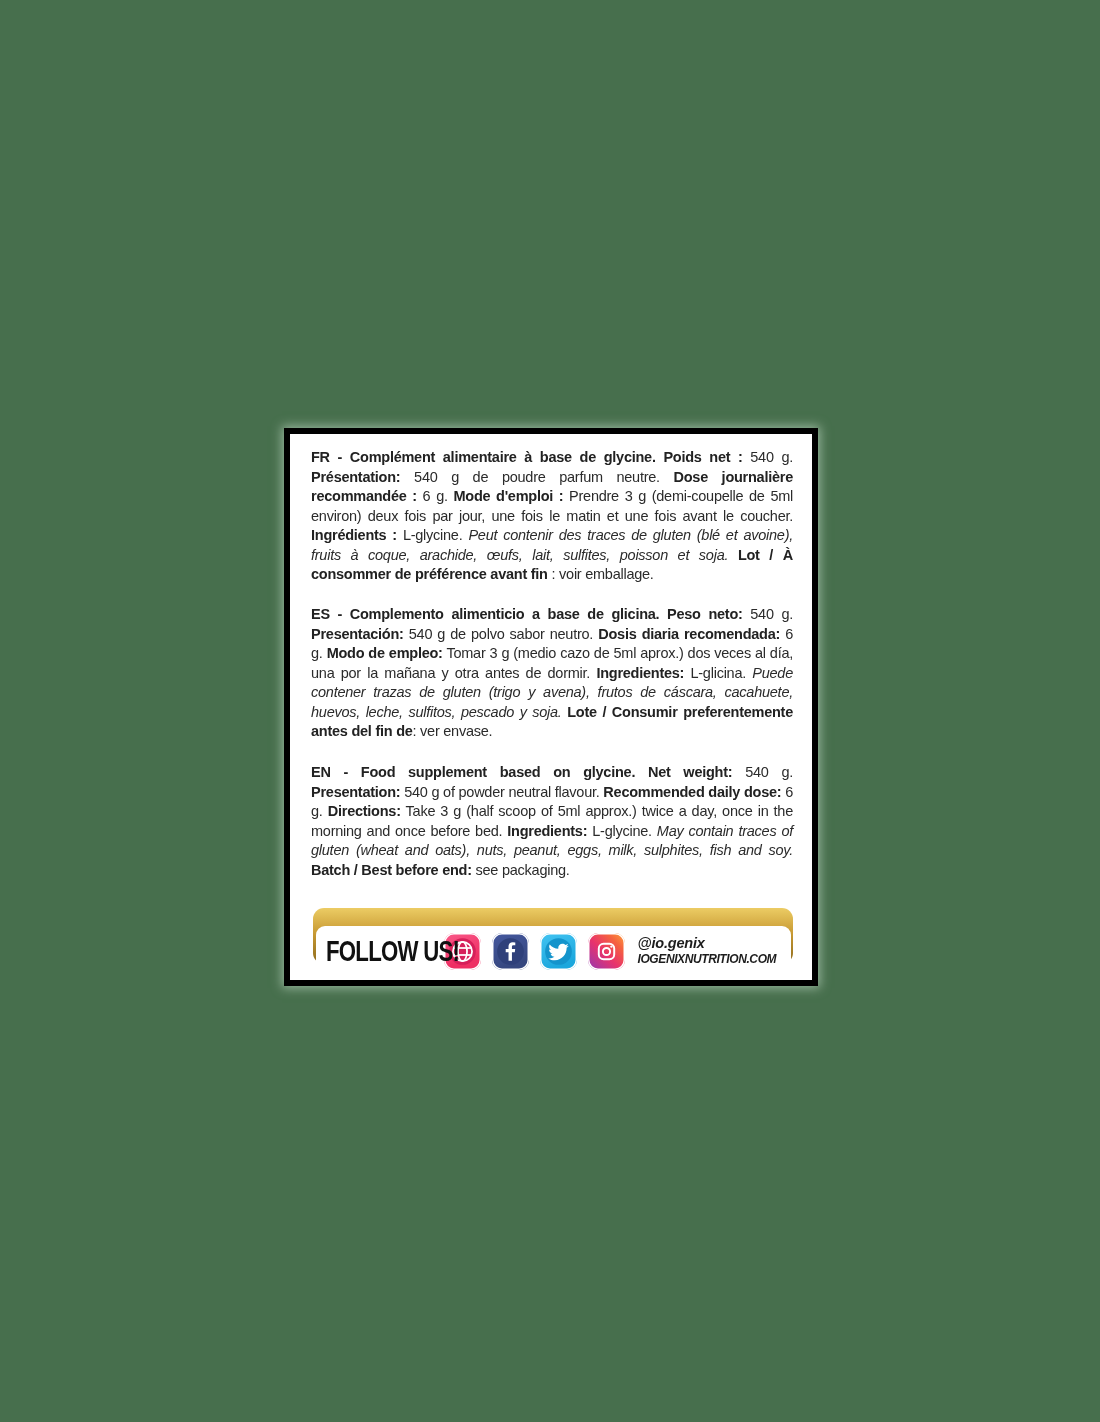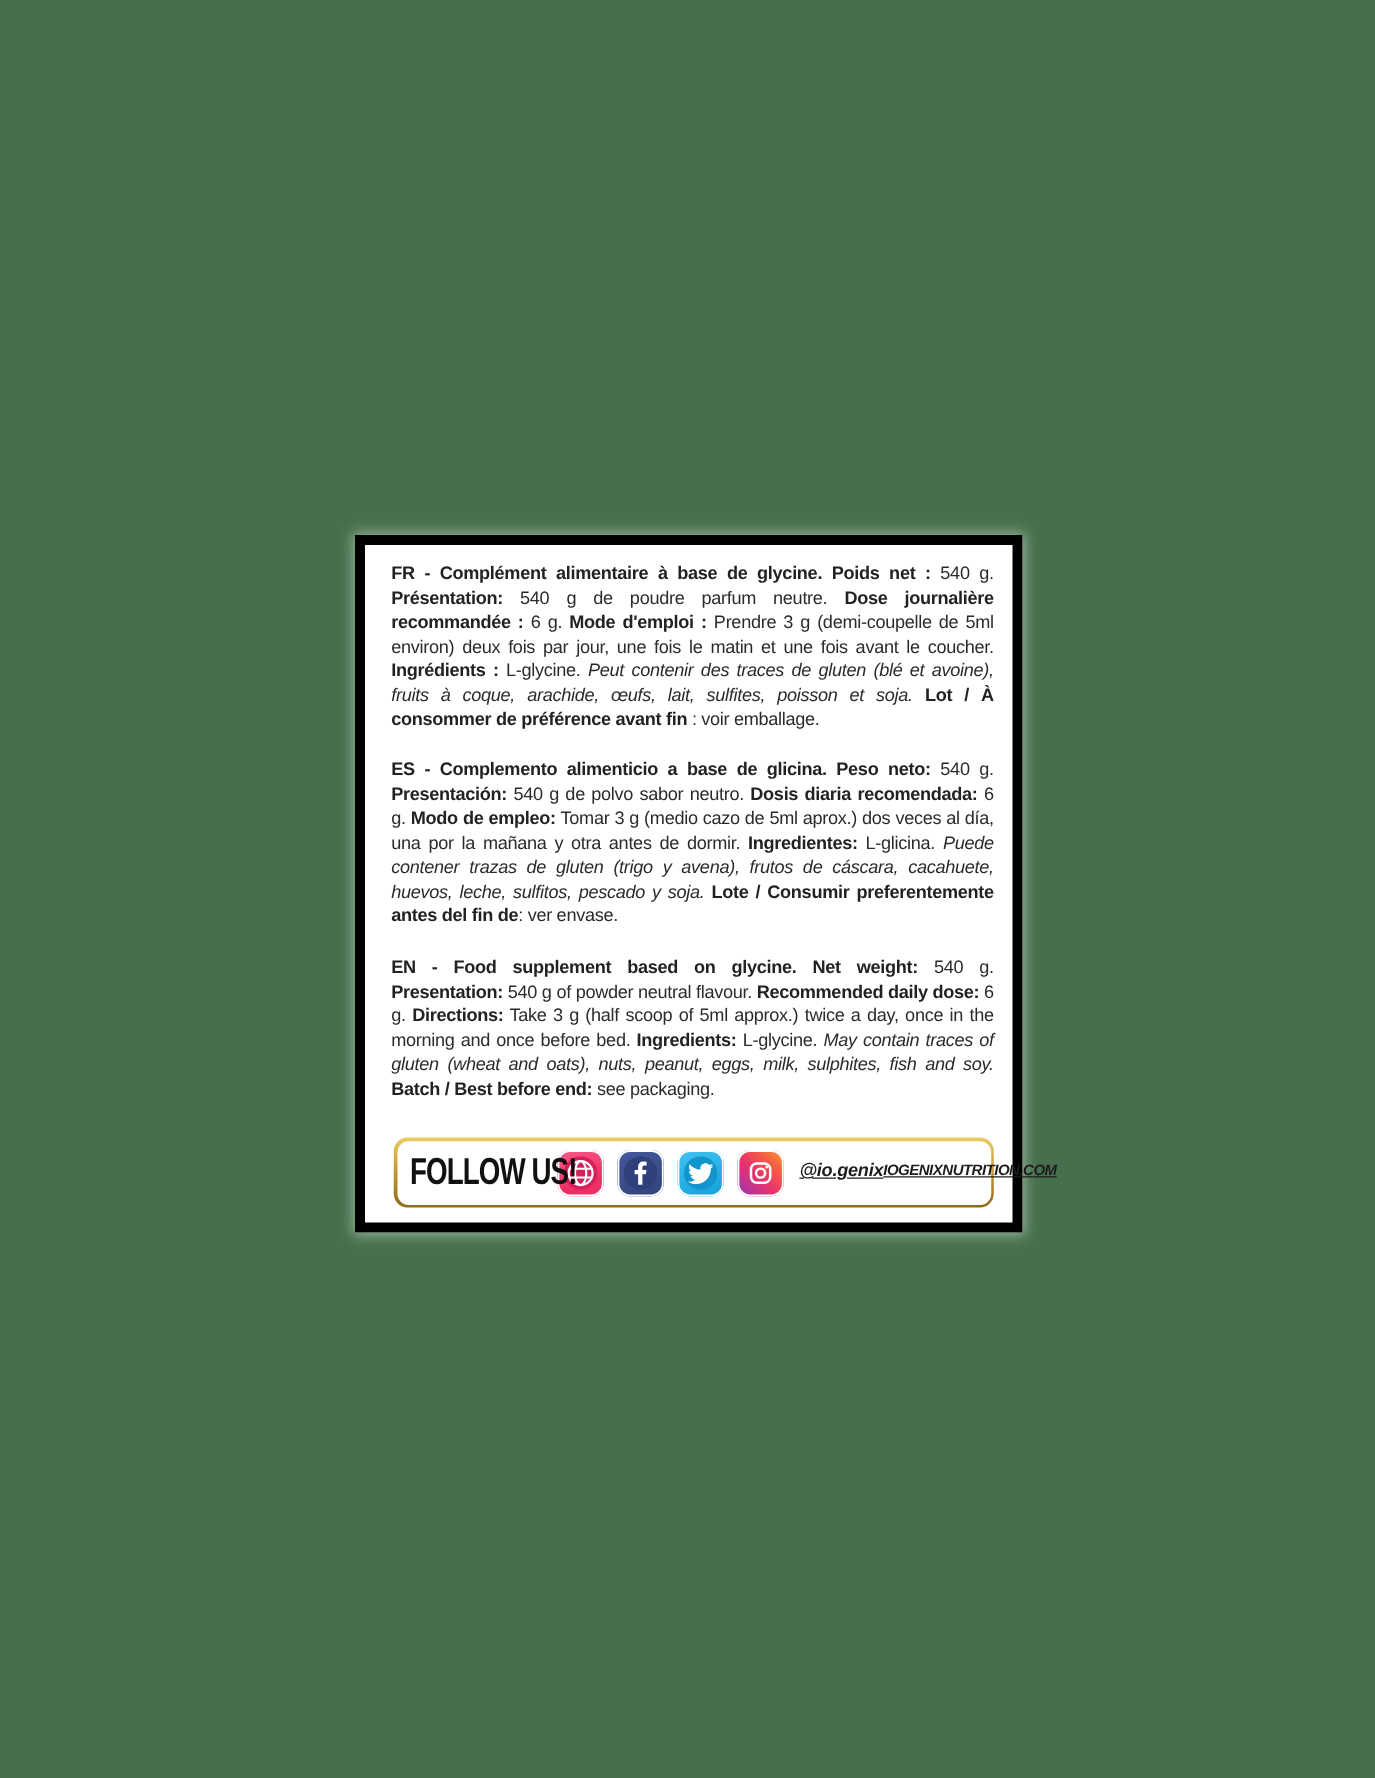--- a/index.html
+++ b/index.html
@@ -8,21 +8,21 @@
     background: #476f4d;
     font-family: "Liberation Sans", sans-serif;
     position: relative;
     overflow: hidden;
   }
   .card {
     position: absolute;
     left: 284px; top: 428px;
     width: 534px; height: 558px;
     background: #ffffff;
-    border: 8px solid #000000;
+    border: 6px solid #000000;
     box-shadow: 0 0 10px 2px rgba(217,239,220,0.55);
   }
   .para {
     position: absolute;
     left: 21px;
     width: 482px;
     font-size: 14.5px;
     line-height: 19.5px;
     letter-spacing: -0.25px;
     color: #2b2b2b;
@@ -39,20 +39,21 @@
     background: linear-gradient(180deg, #eccc64 0%, #c89a33 45%, #8d6a1c 100%);
     padding: 2.5px;
   }
   .bar {
     width: 100%; height: 100%;
     background: #ffffff;
     border-radius: 9px;
     display: flex;
     align-items: center;
     padding: 0 10px;
+    margin-top: 15px;
   }
   .follow-label {
     display: inline-block;
     width: 116px;
     font-size: 30px;
     font-weight: 700;
     letter-spacing: -1px;
     color: #111;
     transform: scaleX(0.74);
     transform-origin: left center;
@@ -69,26 +70,26 @@
   }
   .sicon svg { width: 37px; height: 37px; display: block; }
   .globe-bg    { background: linear-gradient(160deg, #fa5a8a 0%, #ee2f63 70%); }
   .facebook-bg { background: linear-gradient(160deg, #45589f 0%, #36477f 80%); }
   .twitter-bg  { background: linear-gradient(160deg, #43c4f2 0%, #1ba7dd 80%); }
   .instagram-bg{ background: linear-gradient(225deg, #ffa43d 0%, #f5633f 25%, #e8336c 55%, #9336b4 100%); }
 
   .bar-text {
     margin-left: 13px;
     display: flex;
+    flex-direction: column;
     justify-content: center;
     font-style: italic;
     font-weight: 700;
     color: #1d1d1d;
     line-height: 1.18;
-    text-decoration: underline;
   }
   .bar-text .handle  { font-size: 14.5px; letter-spacing: -0.2px; }
   .bar-text .website { font-size: 12px; letter-spacing: -0.4px; }
 </style>
 </head>
 <body>
 
 <div class="card">
 
   <p class="para" style="top:14px"><span class="run-b">FR - Complément alimentaire à base de glycine. Poids net :</span><span> 540 g. </span><span class="run-b">Présentation:</span><span> 540 g de poudre parfum neutre. </span><span class="run-b">Dose journalière recommandée :</span><span> 6 g. </span><span class="run-b">Mode d'emploi :</span><span> Prendre 3 g (demi-coupelle de 5ml environ) deux fois par jour, une fois le matin et une fois avant le coucher. </span><span class="run-b">Ingrédients :</span><span> L-glycine. </span><span class="run-i">Peut contenir des traces de gluten (blé et avoine), fruits à coque, arachide, œufs, lait, sulfites, poisson et soja.</span><span> </span><span class="run-b">Lot / À consommer de préférence avant fin</span><span> : voir emballage.</span></p>

